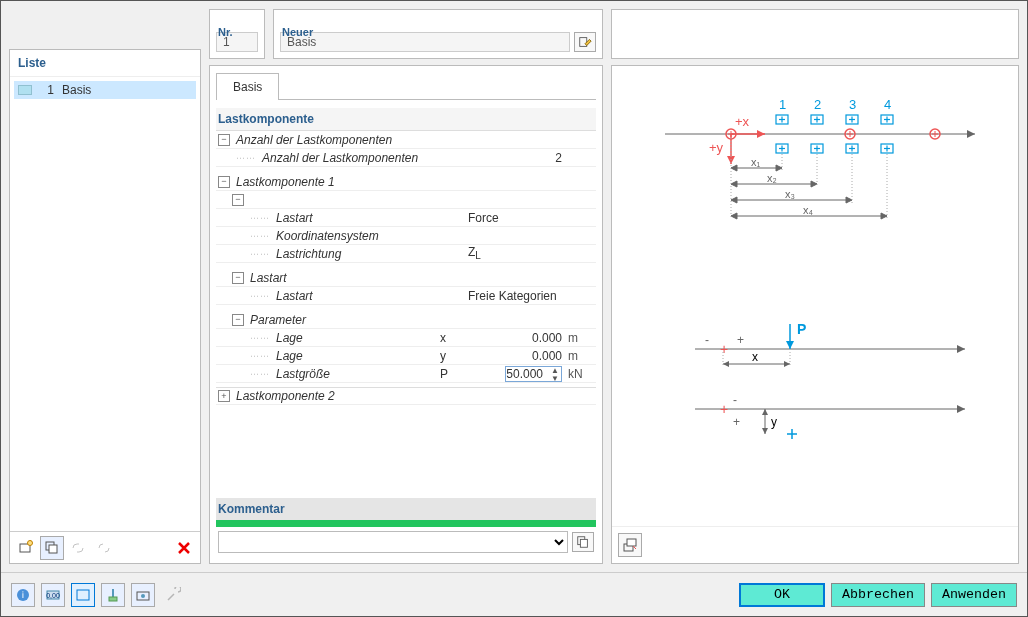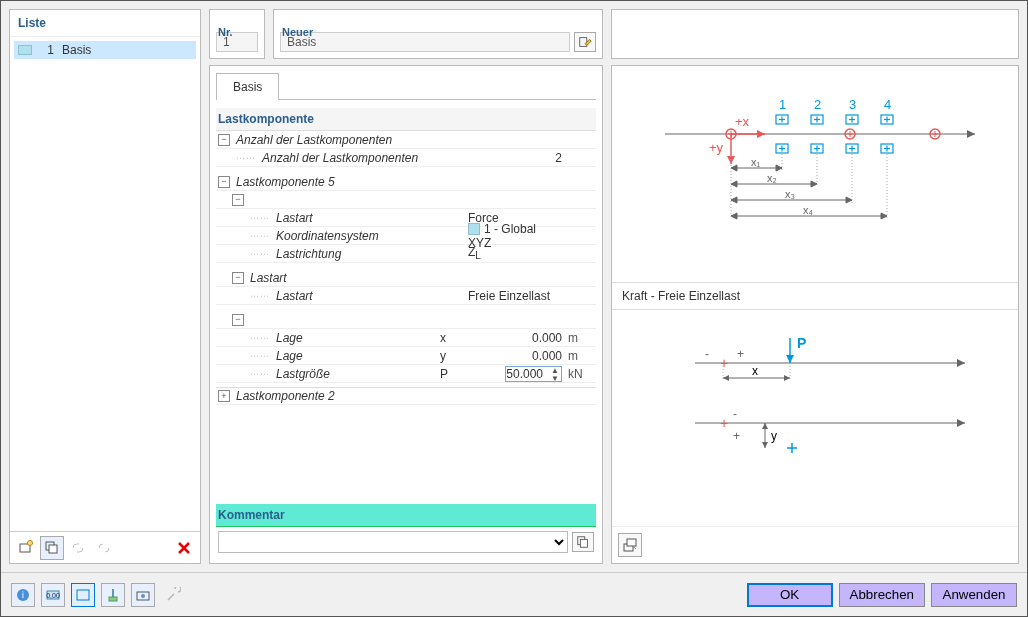--- a/index.html
+++ b/index.html
@@ -4,21 +4,21 @@
 <style>
   * { box-sizing: border-box; margin: 0; padding: 0; }
   body { font-family: "Segoe UI", Tahoma, sans-serif; font-size: 12px; color: #333; background: #fff; overflow: hidden; }
   .window { width: 1028px; height: 617px; border: 1px solid #555; display: flex; flex-direction: column; background: #f0f0f0; }
   .titlebar { height: 30px; background: #fff; display: flex; align-items: center; padding: 0 8px; border-bottom: 1px solid #ddd; }
   .titlebar .icon { width: 16px; height: 16px; margin-right: 8px; }
   .titlebar .title { flex: 1; font-size: 12px; color: #000; }
   .titlebar .winbtn { width: 45px; height: 28px; display: flex; align-items: center; justify-content: center; color: #000; font-family: "Segoe MDL2 Assets", sans-serif; font-size: 10px; }
   .content { flex: 1; display: flex; padding: 8px; gap: 8px; overflow: hidden; }
   
-  .left-panel { width: 200px; display: flex; flex-direction: column; background: #fff; border: 1px solid #bbb; }
+  .left-panel { width: 200px; display: flex; flex-direction: column; background: #fff; border: 1px solid #bbb; margin-top: 40px; }
   .left-header { padding: 6px 8px; color: #2c5f8e; font-weight: bold; background: #fff; border-bottom: 1px solid #eee; }
   .list-body { flex: 1; padding: 4px; }
   .list-item { display: flex; align-items: center; padding: 2px 4px; background: #cce8ff; }
   .list-item .sq { width: 14px; height: 10px; background: #b0e0f0; margin-right: 6px; border: 1px solid #90c0d0; }
   .list-item .num { width: 16px; text-align: right; margin-right: 8px; }
   .left-footer { height: 32px; border-top: 1px solid #ccc; display: flex; align-items: center; padding: 4px; gap: 2px; }
   .tbtn { width: 24px; height: 24px; border: 1px solid transparent; display: flex; align-items: center; justify-content: center; background: transparent; }
   .tbtn.pressed { border: 1px solid #aaa; background: #e8f0ff; }
   .tbtn svg { width: 16px; height: 16px; }
   .tbtn.delete { margin-left: auto; }
@@ -47,33 +47,33 @@
   .indent { display: inline-block; }
   .prop-label { flex: 1; padding-left: 2px; font-style: italic; }
   .dots { color: #bbb; letter-spacing: 1px; margin-right: 4px; font-size: 9px; flex-shrink: 0; }
   .sym-col { width: 32px; text-align: left; padding-left: 4px; }
   .val-col { width: 100px; text-align: right; padding-right: 6px; }
   .unit-col { width: 28px; text-align: left; color: #555; }
   .val-input { width: 100px; height: 17px; border: 1px solid #7aa7d8; text-align: right; padding-right: 18px; position: relative; }
   .swatch { display: inline-block; width: 12px; height: 12px; background: #b0e0f0; border: 1px solid #90c0d0; vertical-align: middle; margin-right: 4px; }
   
   .comment-block { margin-top: 8px; }
-  .comment-head { color: #2c5f8e; font-weight: bold; padding: 4px 2px; background: #5eead4; border-bottom: 1px solid #22c55e; }
+  .comment-head { color: #2c5f8e; font-weight: bold; padding: 4px 2px; background: #e5e5e5; border-bottom: 7px solid #22c55e; }
   .comment-row { display: flex; align-items: center; gap: 4px; padding: 4px 2px; }
   .comment-select { flex: 1; height: 22px; border: 1px solid #bbb; background: #fff; }
   
   .right-card { width: 408px; display: flex; flex-direction: column; }
   .diagram { flex: 1; padding: 8px; }
   .diagram-title { padding: 6px 10px; color: #333; border-top: 1px solid #ddd; border-bottom: 1px solid #ddd; }
   .diagram2 { flex: 1; padding: 8px; position: relative; }
   .right-footer { padding: 6px; border-top: 1px solid #eee; }
   
   .button-bar { height: 44px; border-top: 1px solid #ccc; display: flex; align-items: center; padding: 6px 10px; gap: 6px; background: #f0f0f0; }
   .spacer { flex: 1; }
-  .push-btn { min-width: 86px; height: 24px; border: 1px solid #888; background: #c4b5fd; padding: 2px 10px; }
+  .push-btn { min-width: 86px; height: 24px; border: 1px solid #888; background: #5eead4; padding: 2px 10px; font-family: Liberation Mono, monospace; }
   .push-btn.primary { border: 2px solid #0078d7; }
 </style>
 </head>
 <body>
 
 <div class="window">
 
 
   <div class="content">
 
@@ -165,21 +165,21 @@
               <span class="sym-col"></span>
                 <span class="val-col">2</span>
                 <span class="unit-col"></span>
             </div>
 
             <div style="height:6px"></div>
 
             <div class="prop-row">
               <div class="tree-cell">
                   <span class="expander" style="--indent:2px">−</span>
-                  <span class="prop-label">Lastkomponente 5</span>
+                  <span class="prop-label">Lastkomponente 1</span>
                 </div>
               <span class="sym-col"></span>
                 <span class="val-col"></span>
                 <span class="unit-col"></span>
             </div>
             <div class="prop-row">
               <div class="tree-cell">
                   <span class="indent" style="width:16px"></span>
                   <span class="expander">−</span>
                 </div>
@@ -197,21 +197,20 @@
                 <span class="val-col" style="text-align:left">Force</span>
                 <span class="unit-col"></span>
             </div>
             <div class="prop-row">
               <div class="tree-cell">
                   <span class="indent" style="width:34px"></span>
                   <span class="dots">⋯⋯</span>
                   <span class="prop-label">Koordinatensystem</span>
                 </div>
               <span class="sym-col"></span>
-                <span class="val-col" style="text-align:left"><span class="swatch"></span><span>1 - Global XYZ</span></span>
                 <span class="unit-col"></span>
             </div>
             <div class="prop-row">
               <div class="tree-cell">
                   <span class="indent" style="width:34px"></span>
                   <span class="dots">⋯⋯</span>
                   <span class="prop-label">Lastrichtung</span>
                 </div>
               <span class="sym-col"></span>
                 <span class="val-col" style="text-align:left"><span>Z</span><sub>L</sub></span>
@@ -230,30 +229,31 @@
                 <span class="val-col"></span>
                 <span class="unit-col"></span>
             </div>
             <div class="prop-row">
               <div class="tree-cell">
                   <span class="indent" style="width:34px"></span>
                   <span class="dots">⋯⋯</span>
                   <span class="prop-label">Lastart</span>
                 </div>
               <span class="sym-col"></span>
-                <span class="val-col" style="text-align:left">Freie Einzellast</span>
+                <span class="val-col" style="text-align:left">Freie Kategorien</span>
                 <span class="unit-col"></span>
             </div>
 
             <div style="height:6px"></div>
 
             <div class="prop-row">
               <div class="tree-cell">
                   <span class="indent" style="width:16px"></span>
                   <span class="expander">−</span>
+                  <span class="prop-label">Parameter</span>
                 </div>
               <span class="sym-col"></span>
                 <span class="val-col"></span>
                 <span class="unit-col"></span>
             </div>
             <div class="prop-row">
               <div class="tree-cell">
                   <span class="indent" style="width:34px"></span>
                   <span class="dots">⋯⋯</span>
                   <span class="prop-label">Lage</span>
@@ -390,21 +390,20 @@
                 <text x="178" y="140" stroke="none">x₄</text>
 
                 <line x1="106" y1="64" x2="106" y2="145" stroke-dasharray="1,2" stroke="#aaa"></line>
                 <line x1="157" y1="80" x2="157" y2="97" stroke-dasharray="1,2" stroke="#aaa"></line>
                 <line x1="192" y1="80" x2="192" y2="113" stroke-dasharray="1,2" stroke="#aaa"></line>
                 <line x1="227" y1="80" x2="227" y2="129" stroke-dasharray="1,2" stroke="#aaa"></line>
                 <line x1="262" y1="80" x2="262" y2="145" stroke-dasharray="1,2" stroke="#aaa"></line>
               </g>
             </svg>
           </div>
-          <div class="diagram-title">Kraft - Freie Einzellast</div>
           <div class="diagram2">
             <svg width="100%" height="160" viewBox="0 0 380 160">
 
               <line x1="70" y1="45" x2="340" y2="45" stroke="#666"></line>
                 <polygon points="340,45 332,41 332,49" fill="#666"></polygon>
               <text x="80" y="40" fill="#666" font-size="12">-</text>
               <text x="112" y="40" fill="#666" font-size="12">+</text>
               <text x="95" y="50" fill="#e55" font-size="14">+</text>
 
               <line x1="165" y1="20" x2="165" y2="45" stroke="#0099dd" stroke-width="1.5"></line>

